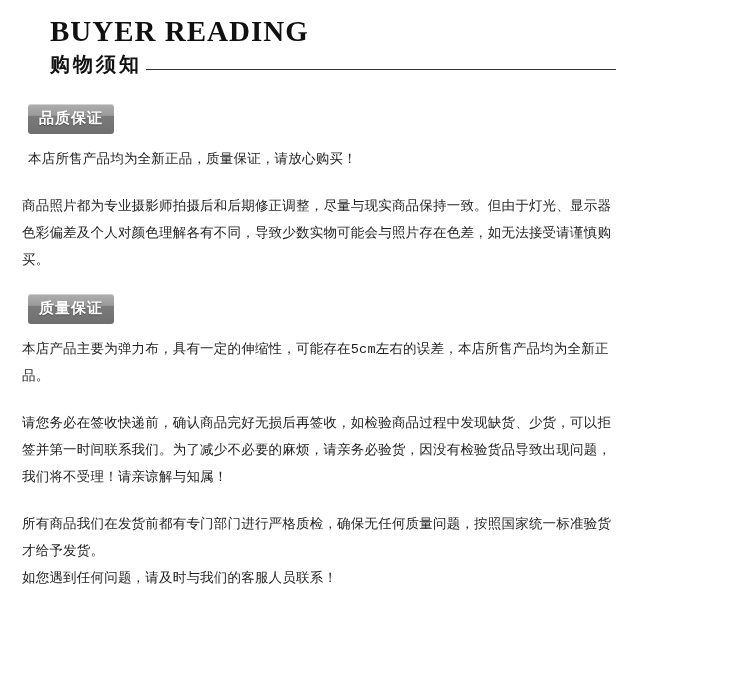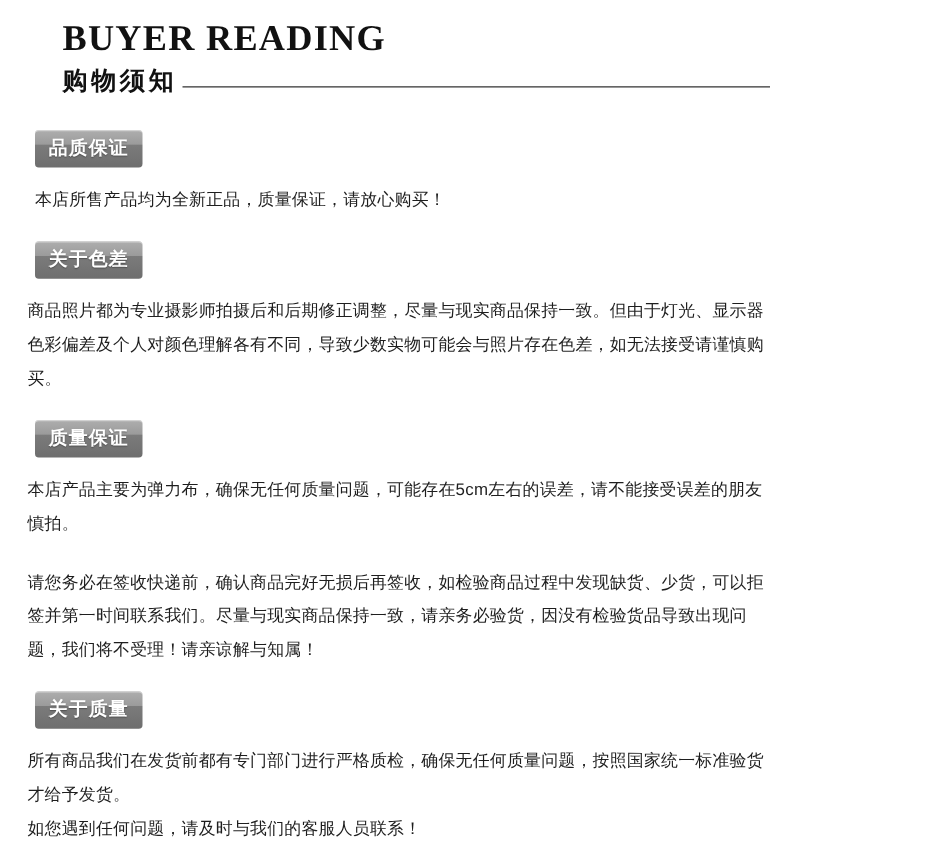--- a/index.html
+++ b/index.html
@@ -75,21 +75,21 @@
     border-radius: 3px;
     text-shadow: 0 1px 1px rgba(0,0,0,0.35);
     box-shadow: inset 0 1px 0 rgba(255,255,255,0.45);
     margin-left: 6px;
   }
   .body-text {
     margin-top: 12px;
     font-size: 13.5px;
     line-height: 2.0;
     color: #1e1e1e;
-    font-family: Liberation Sans, sans-serif;
+    font-family: Liberation Mono, monospace;
     letter-spacing: 0.2px;
   }
   .body-text p {
     margin: 0;
   }
   .indent {
     text-indent: 0;
     padding-left: 6px;
   }
 </style>
@@ -109,41 +109,39 @@
   <div class="sections">
 
     <div class="section">
       <div class="tag">品质保证</div>
       <div class="body-text">
         <p class="indent">本店所售产品均为全新正品，质量保证，请放心购买！</p>
       </div>
     </div>
 
     <div class="section">
-      <div class="tag">关于色差</div>
       <div class="body-text">
         <p>商品照片都为专业摄影师拍摄后和后期修正调整，尽量与现实商品保持一致。但由于灯光、显示器色彩偏差及个人对颜色理解各有不同，导致少数实物可能会与照片存在色差，如无法接受请谨慎购买。</p>
       </div>
     </div>
 
     <div class="section">
       <div class="tag">质量保证</div>
       <div class="body-text">
-        <p>本店产品主要为弹力布，确保无任何质量问题，可能存在5cm左右的误差，请不能接受误差的朋友慎拍。</p>
+        <p>本店产品主要为弹力布，具有一定的伸缩性，可能存在5cm左右的误差，本店所售产品均为全新正品。</p>
       </div>
     </div>
 
     <div class="section">
       <div class="body-text">
-        <p>请您务必在签收快递前，确认商品完好无损后再签收，如检验商品过程中发现缺货、少货，可以拒签并第一时间联系我们。尽量与现实商品保持一致，请亲务必验货，因没有检验货品导致出现问题，我们将不受理！请亲谅解与知属！</p>
+        <p>请您务必在签收快递前，确认商品完好无损后再签收，如检验商品过程中发现缺货、少货，可以拒签并第一时间联系我们。为了减少不必要的麻烦，请亲务必验货，因没有检验货品导致出现问题，我们将不受理！请亲谅解与知属！</p>
       </div>
     </div>
 
     <div class="section">
-      <div class="tag">关于质量</div>
       <div class="body-text">
         <p>所有商品我们在发货前都有专门部门进行严格质检，确保无任何质量问题，按照国家统一标准验货才给予发货。</p>
         <p>如您遇到任何问题，请及时与我们的客服人员联系！</p>
       </div>
     </div>
 
   </div>
 </div>
 
 </body></html>

